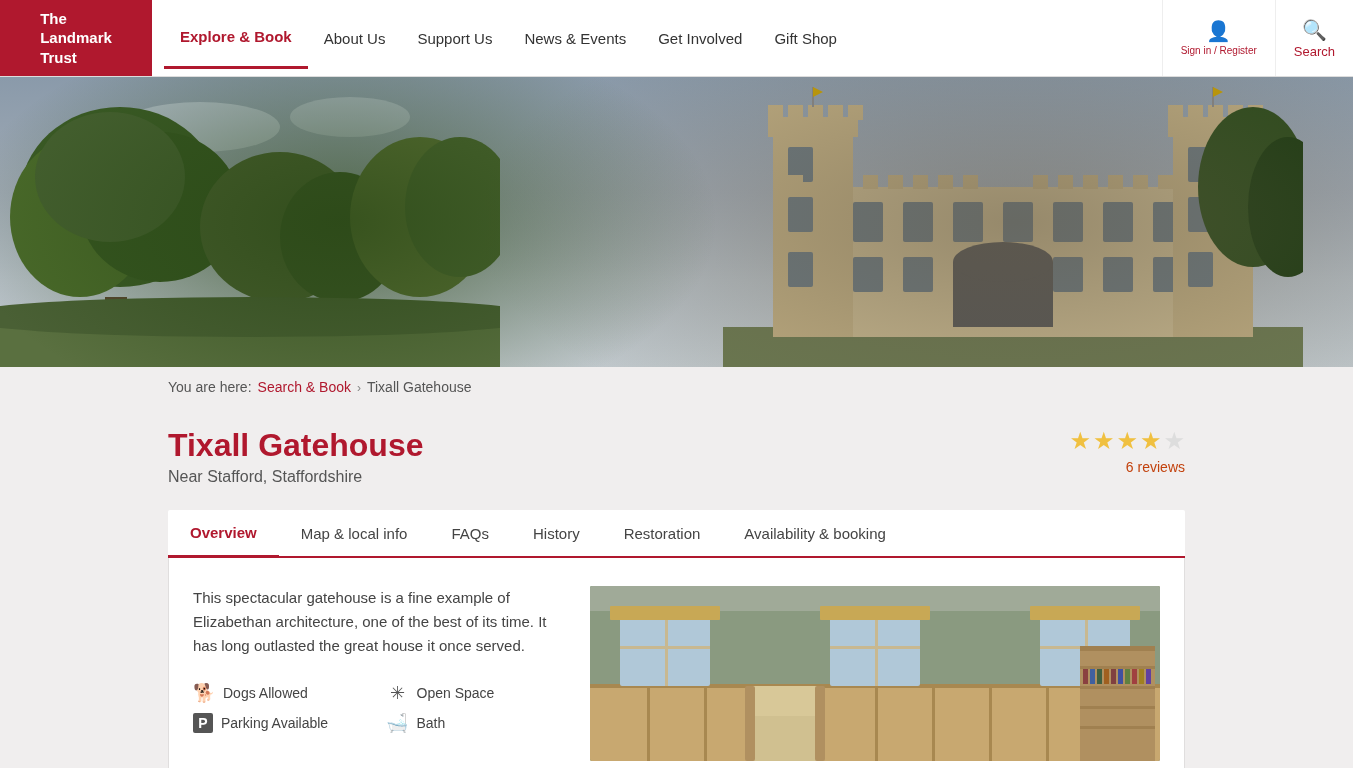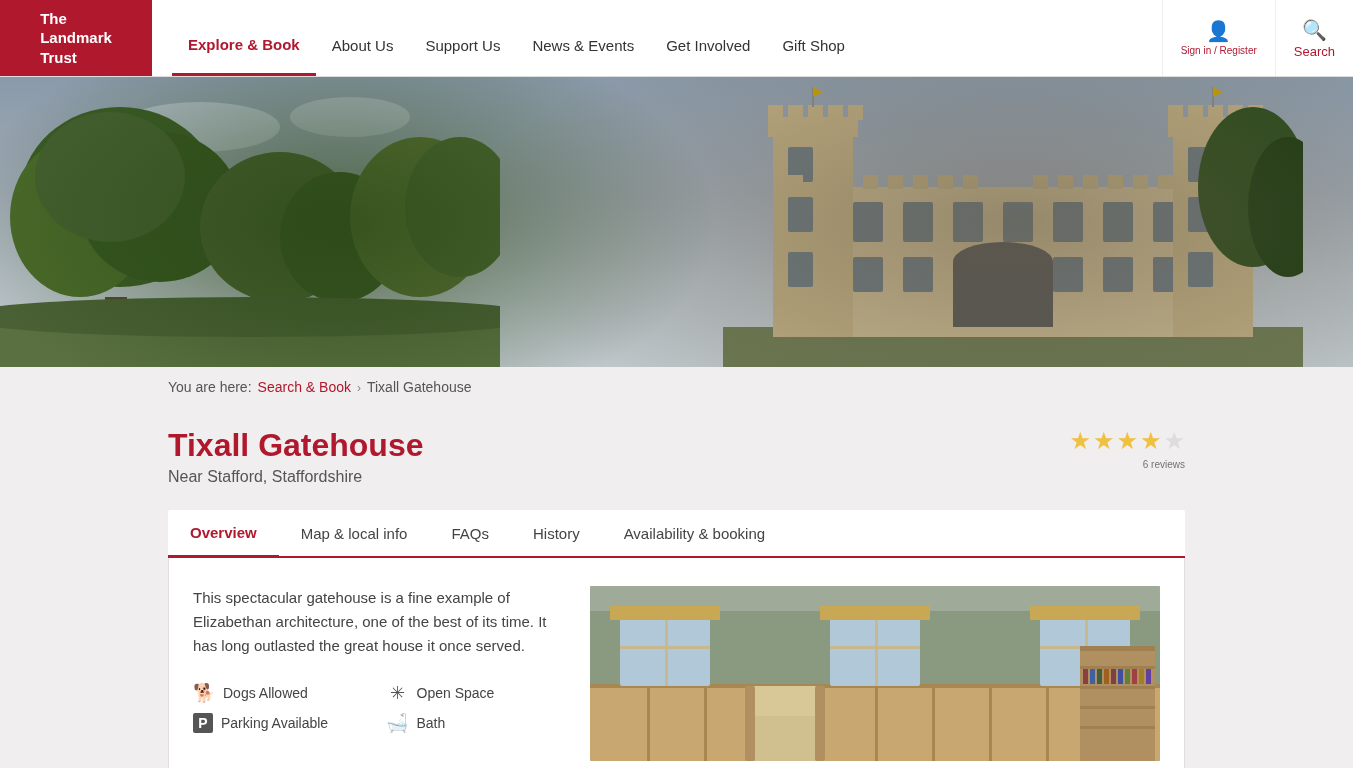--- a/index.html
+++ b/index.html
@@ -27,23 +27,23 @@
     .logo-text {
       color: #fff;
       font-size: 15px;
       line-height: 1.3;
       font-weight: bold;
       text-align: left;
     }
     .logo-text span { display: block; }
     .nav-area {
       display: flex;
-      align-items: flex-end;
+      align-items: center;
       flex: 1;
-      padding-left: 20px;
+      padding-left: 12px;
     }
     .nav-item {
       padding: 0 16px;
       height: 61px;
       display: flex;
       align-items: center;
       font-size: 15px;
       color: #333;
       cursor: pointer;
       text-decoration: none;
@@ -170,22 +170,22 @@
     .stars {
       display: flex;
       gap: 2px;
     }
     .star {
       font-size: 24px;
       color: #f0c040;
     }
     .star.empty { color: #ddd; }
     .reviews-count {
-      color: #737373;
-      font-size: 10px;
+      color: #c2410c;
+      font-size: 14px;
     }
 
     
     .tabs {
       display: flex;
       border-bottom: 2px solid #b0182e;
       margin-bottom: 0;
       background: #fff;
       border-radius: 2px 2px 0 0;
     }
@@ -409,20 +409,21 @@
       </div>
       <span class="reviews-count">6 reviews</span>
     </div>
   </div>
 
   <div class="tabs">
     <button class="tab active">Overview</button>
     <button class="tab">Map &amp; local info</button>
     <button class="tab">FAQs</button>
     <button class="tab">History</button>
+    <button class="tab">Restoration</button>
     <button class="tab">Availability &amp; booking</button>
   </div>
 
   <div class="tab-content">
     <div class="tab-text-col">
       <p>This spectacular gatehouse is a fine example of Elizabethan architecture, one of the best of its time. It has long outlasted the great house it once served.</p>
       <div class="amenities">
         <div class="amenity-item">
           <span class="amenity-icon">🐕</span>
           <span>Dogs Allowed</span>

